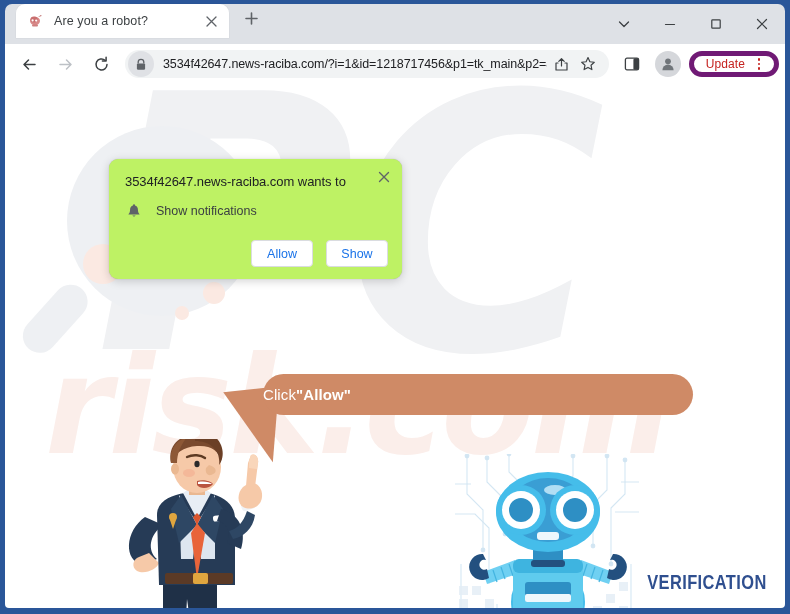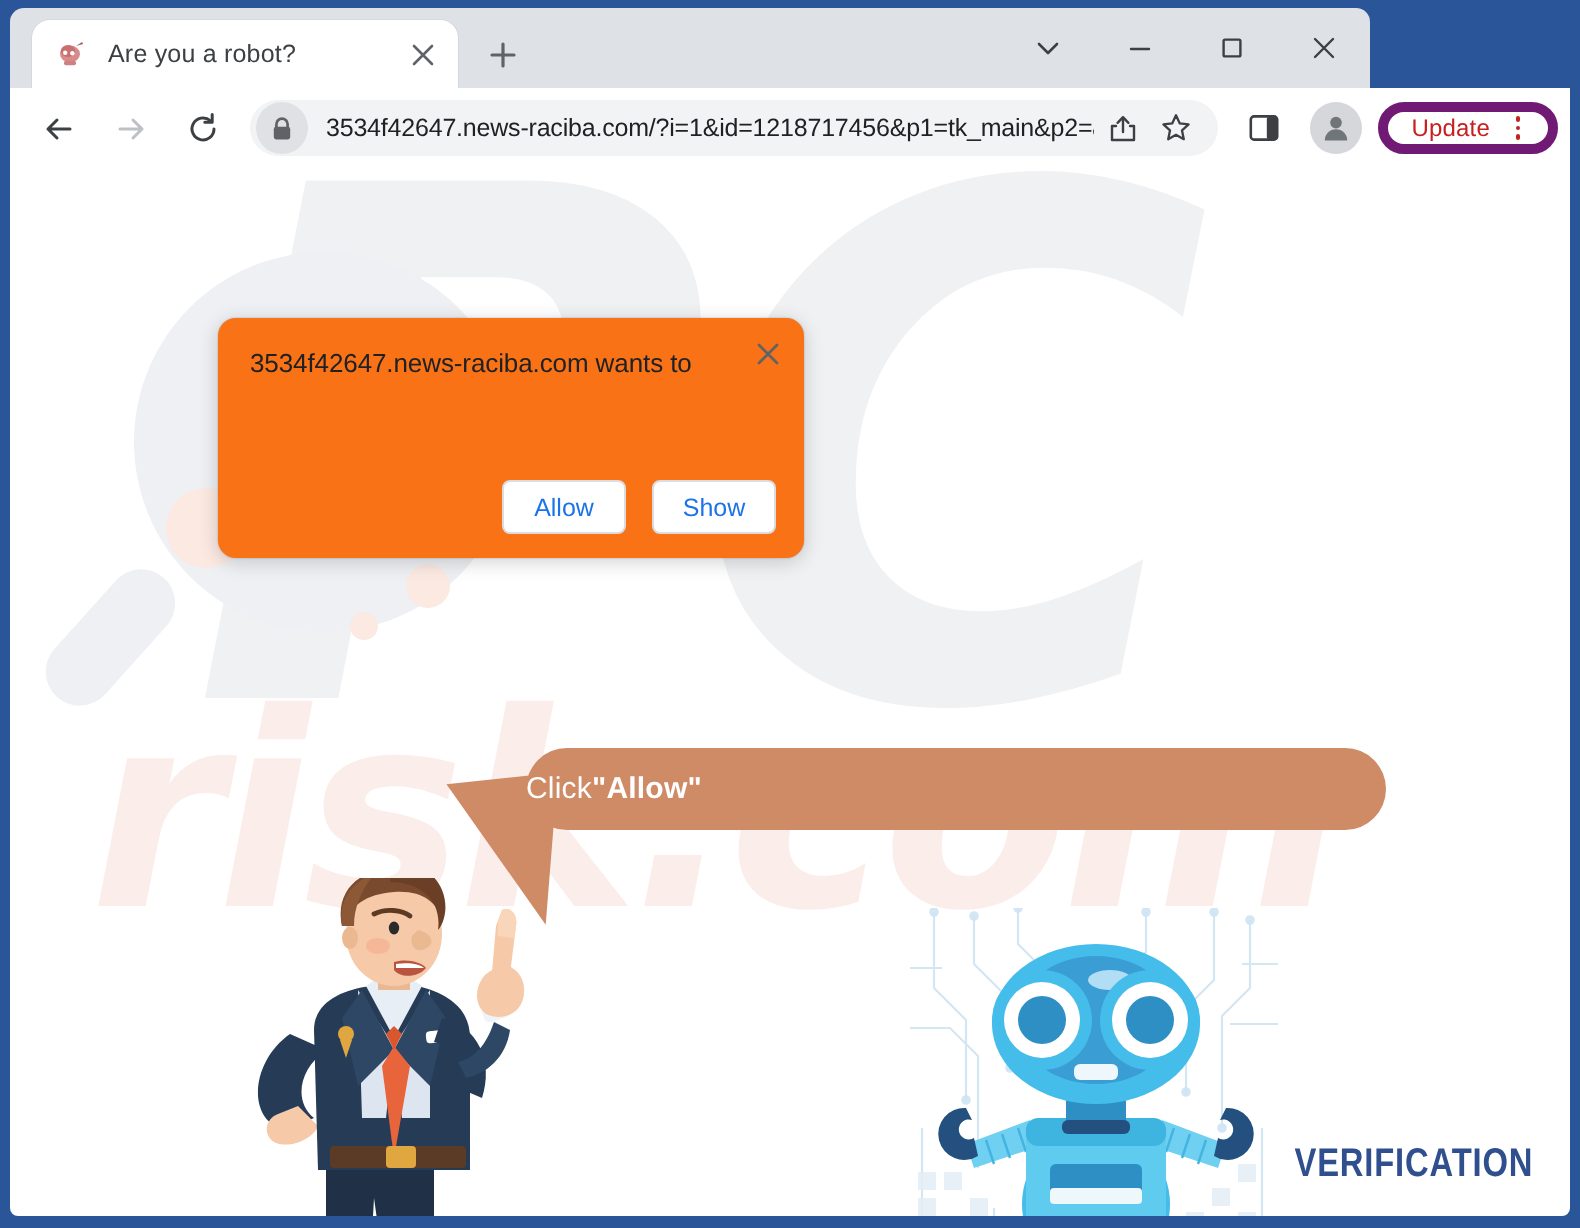--- a/index.html
+++ b/index.html
@@ -16,25 +16,25 @@
     left: 0; top: 0;
     width: 790px; height: 614px;
     background: #2a5699;
     padding: 4px 5px 6px 5px;
   }
 
   
   .tabstrip {
     position: absolute;
     left: 5px; top: 4px;
-    width: 680px; height: 40px;
+    width: 780px; height: 40px;
     background: #dee1e6;
     border-radius: 7px 7px 0 0;
     display: flex;
-    align-items: flex-end;
+    align-items: flex-start;
   }
   .tab {
     position: relative;
     margin-left: 11px;
     width: 213px; height: 34px;
     background: #ffffff;
     border-radius: 9px 9px 0 0;
     display: flex;
     align-items: center;
     padding: 0 6px 0 12px;
@@ -275,21 +275,21 @@
     letter-spacing: 0.5px;
     transform: scaleX(0.82);
     transform-origin: right center;
   }
 
   
   .permdlg {
     position: absolute;
     left: 104px; top: 75px;
     width: 293px; height: 120px;
-    background: #f97316;
+    background: #bef264;
     border-radius: 9px;
     box-shadow: 0 2px 10px rgba(0,0,0,0.18), 0 0 1px rgba(0,0,0,0.25);
     z-index: 40;
     padding: 15px 16px 0 16px;
   }
   .permdlg-close {
     position: absolute;
     right: 8px; top: 8px;
     width: 20px; height: 20px;
     display: flex; align-items: center; justify-content: center;
@@ -628,20 +628,30 @@
 
     <div class="verification">VERIFICATION</div>
 
     <div class="permdlg">
       <span class="permdlg-close">
         <svg width="12" height="12" viewBox="0 0 12 12">
           <path d="M1.5 1.5 L10.5 10.5 M10.5 1.5 L1.5 10.5" stroke="#5f6368" stroke-width="1.35" stroke-linecap="round"></path>
         </svg>
       </span>
       <div class="permdlg-title">3534f42647.news-raciba.com wants to</div>
+      <div class="permdlg-row">
+        <span class="bell">
+          <svg width="14" height="15" viewBox="0 0 14 15">
+            <path d="M7 1.6 C9.8 1.6 11 3.6 11 6.3 C11 9 12.2 9.8 12.6 10.4 L1.4 10.4 C1.8 9.8 3 9 3 6.3 C3 3.6 4.2 1.6 7 1.6 Z" fill="#5f6368"></path>
+            <circle cx="7" cy="1.4" r="1.1" fill="#5f6368"></circle>
+            <path d="M5.4 11.4 a1.7 1.7 0 0 0 3.2 0 Z" fill="#5f6368"></path>
+          </svg>
+        </span>
+        <span class="permdlg-opt">Show notifications</span>
+      </div>
       <div class="permdlg-actions">
         <button class="dlg-btn">Allow</button>
         <button class="dlg-btn">Show</button>
       </div>
     </div>
 
   </div>
 </div>
 
 </body></html>

